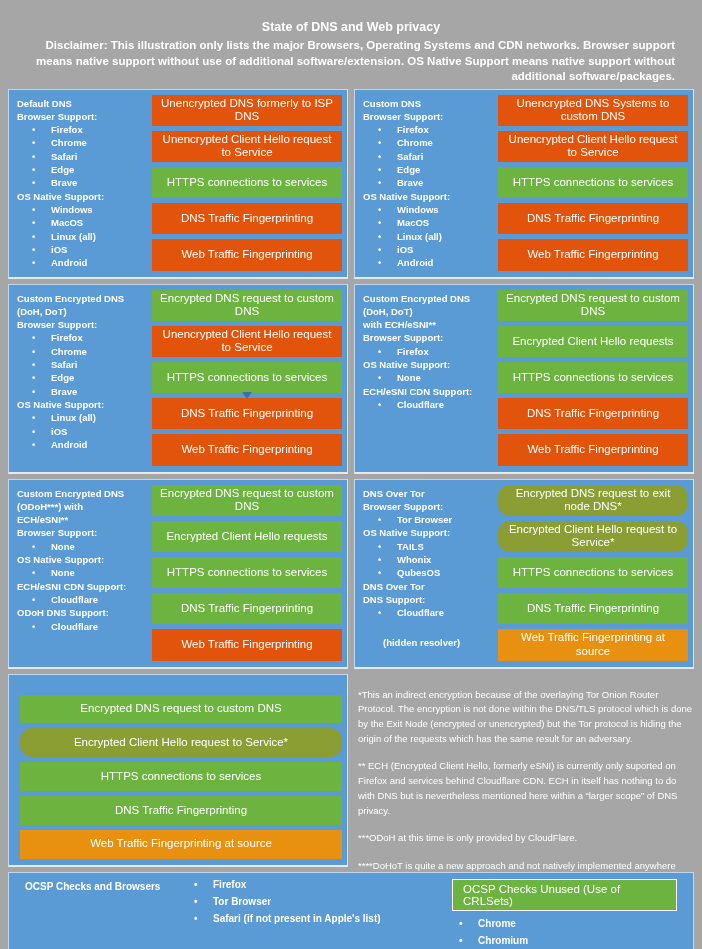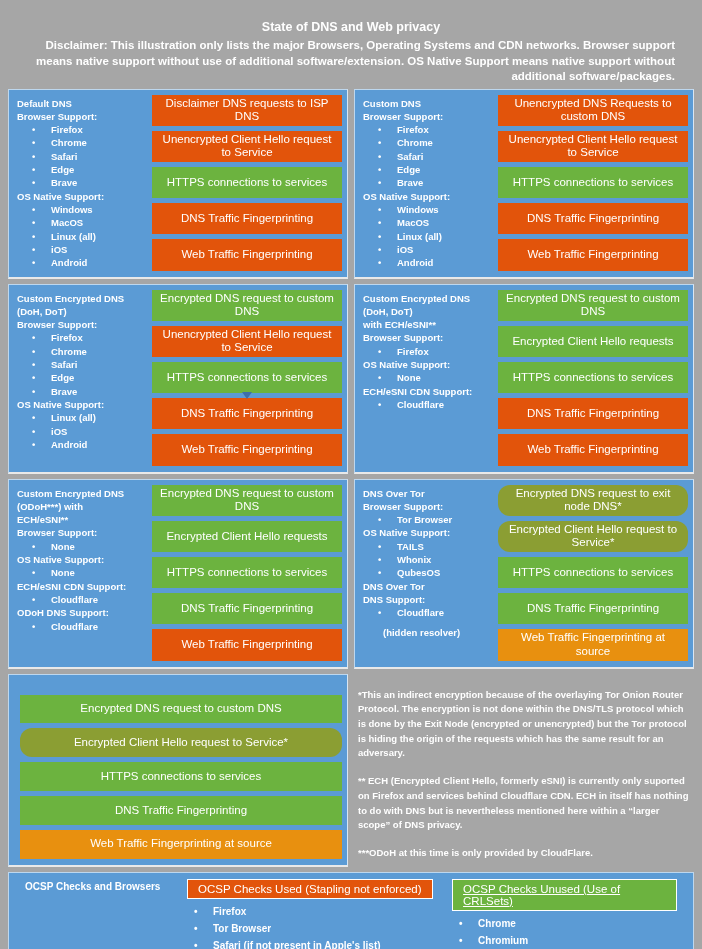--- a/index.html
+++ b/index.html
@@ -26,54 +26,54 @@
   }
   .panel{
     background:var(--blue);
     border:1px solid #BDD7EE;border-bottom:2px solid #E9E9E9;border-right-color:#D8E6F3;
     display:flex;padding:5px 5px 6px 8px;gap:32px;
   }
   .label{flex:0 0 100px;width:100px;color:#fff;font-size:9.5px;font-weight:bold;line-height:1.4;padding-top:2px;overflow:visible;}
   .lbl-h{white-space:nowrap;}
   .lbl-b{position:relative;padding-left:34px;}
   .lbl-b::before{content:"\2022";position:absolute;left:15px;}
-  .lbl-p{padding-left:20px;white-space:nowrap;margin-top:6px;}
+  .lbl-p{padding-left:20px;white-space:nowrap;margin-top:16px;}
   .bars{flex:1;display:flex;flex-direction:column;gap:5px;margin-left:3px;position:relative;}
   .bar{
     flex:1;display:flex;align-items:center;justify-content:center;
     text-align:center;color:#fff;font-size:11.5px;line-height:1.18;padding:1px 6px;
   }
   .bar.orange{background:var(--orange);}
   .bar.green{background:var(--green);}
   .bar.olive{background:var(--olive);border-radius:12px;}
   .bar.amber{background:var(--amber);}
   .arrow-down{
     position:absolute;left:50%;top:58%;transform:translateX(-50%);
     width:0;height:0;border-left:5px solid transparent;border-right:5px solid transparent;
     border-top:7px solid #3E6FA8;
   }
   .p-overflow .bars{margin-top:15px;}
 
-  .footnotes{color:#fff;font-size:9.5px;font-weight:bold;line-height:1.55;padding:14px 0 0 4px;}
+  .footnotes{color:#fff;font-size:9.5px;font-weight:normal;line-height:1.55;padding:14px 0 0 4px;}
   .footnotes p{margin:0 0 13px;}
 
   .ocsp{
     grid-column:1 / span 2;background:var(--blue);
     border:1px solid #BDD7EE;border-bottom:2px solid #E9E9E9;
     display:flex;padding:6px 16px;
   }
   .ocsp-label{flex:0 0 162px;width:162px;color:#fff;font-size:10px;font-weight:bold;padding-top:2px;}
   .ocsp-col.used{width:268px;}
   .ocsp-col.unused{margin-left:18px;width:244px;}
   .ocsp-header{
     display:inline-block;border:1px solid #fff;color:#fff;font-size:11.5px;
     padding:3px 10px;margin-bottom:7px;
   }
   .ocsp-header.used-h{background:var(--orange);}
-  .ocsp-header.unused-h{background:var(--green);text-decoration:underline;}
+  .ocsp-header.unused-h{background:var(--green);}
   .ocsp-item{position:relative;padding-left:26px;color:#fff;font-size:10px;font-weight:bold;margin-bottom:6px;}
   .ocsp-item::before{content:"\2022";position:absolute;left:7px;}
 </style>
 </head>
 <body>
 
 <div class="header">
   <div class="title">State of DNS and Web privacy</div>
   <div class="disclaimer">Disclaimer: This illustration only lists the major Browsers, Operating Systems and CDN networks. Browser support means native support without use of additional software/extension. OS Native Support means native support without additional software/packages.</div>
 </div>
@@ -90,21 +90,21 @@
         <div class="lbl-b">Edge</div>
         <div class="lbl-b">Brave</div>
         <div class="lbl-h">OS Native Support:</div>
         <div class="lbl-b">Windows</div>
         <div class="lbl-b">MacOS</div>
         <div class="lbl-b">Linux (all)</div>
         <div class="lbl-b">iOS</div>
         <div class="lbl-b">Android</div>
       </div>
       <div class="bars">
-        <div class="bar orange">Disclaimer DNS requests to ISP DNS</div>
+        <div class="bar orange">Unencrypted DNS formerly to ISP DNS</div>
         <div class="bar orange">Unencrypted Client Hello request to Service</div>
         <div class="bar green">HTTPS connections to services</div>
         <div class="bar orange">DNS Traffic Fingerprinting</div>
         <div class="bar orange">Web Traffic Fingerprinting</div>
       </div>
     </section>
     <section class="panel">
       <div class="label">
         <div class="lbl-h">Custom DNS</div>
         <div class="lbl-h">Browser Support:</div>
@@ -114,21 +114,21 @@
         <div class="lbl-b">Edge</div>
         <div class="lbl-b">Brave</div>
         <div class="lbl-h">OS Native Support:</div>
         <div class="lbl-b">Windows</div>
         <div class="lbl-b">MacOS</div>
         <div class="lbl-b">Linux (all)</div>
         <div class="lbl-b">iOS</div>
         <div class="lbl-b">Android</div>
       </div>
       <div class="bars">
-        <div class="bar orange">Unencrypted DNS Requests to custom DNS</div>
+        <div class="bar orange">Unencrypted DNS Systems to custom DNS</div>
         <div class="bar orange">Unencrypted Client Hello request to Service</div>
         <div class="bar green">HTTPS connections to services</div>
         <div class="bar orange">DNS Traffic Fingerprinting</div>
         <div class="bar orange">Web Traffic Fingerprinting</div>
       </div>
     </section>
     <section class="panel">
       <div class="label">
         <div class="lbl-h">Custom Encrypted DNS</div>
         <div class="lbl-h">(DoH, DoT)</div>
@@ -228,21 +228,20 @@
     <div class="footnotes" id="footnotes">
       <p>*This an indirect encryption because of the overlaying Tor Onion Router Protocol. The encryption is not done within the DNS/TLS protocol which is done by the Exit Node (encrypted or unencrypted) but the Tor protocol is hiding the origin of the requests which has the same result for an adversary.</p>
       <p>** ECH (Encrypted Client Hello, formerly eSNI) is currently only suported on Firefox and services behind Cloudflare CDN. ECH in itself has nothing to do with DNS but is nevertheless mentioned here within a “larger scope” of DNS privacy.</p>
       <p>***ODoH at this time is only provided by CloudFlare.</p>
       <p>****DoHoT is quite a new approach and not natively implemented anywhere AFAIK and could IMHO be the actual best option for DNS privacy.</p>
     </div>
 
   <section class="ocsp">
     <div class="ocsp-label">OCSP Checks and Browsers</div>
     <div class="ocsp-col used">
-      <div class="ocsp-header used-h">OCSP Checks Used (Stapling not enforced)</div>
       <div id="ocsp-used-list">
           <div class="ocsp-item">Firefox</div>
           <div class="ocsp-item">Tor Browser</div>
           <div class="ocsp-item">Safari (if not present in Apple's list)</div>
         </div>
     </div>
     <div class="ocsp-col unused">
       <div class="ocsp-header unused-h">OCSP Checks Unused (Use of CRLSets)</div>
       <div id="ocsp-unused-list">
           <div class="ocsp-item">Chrome</div>

